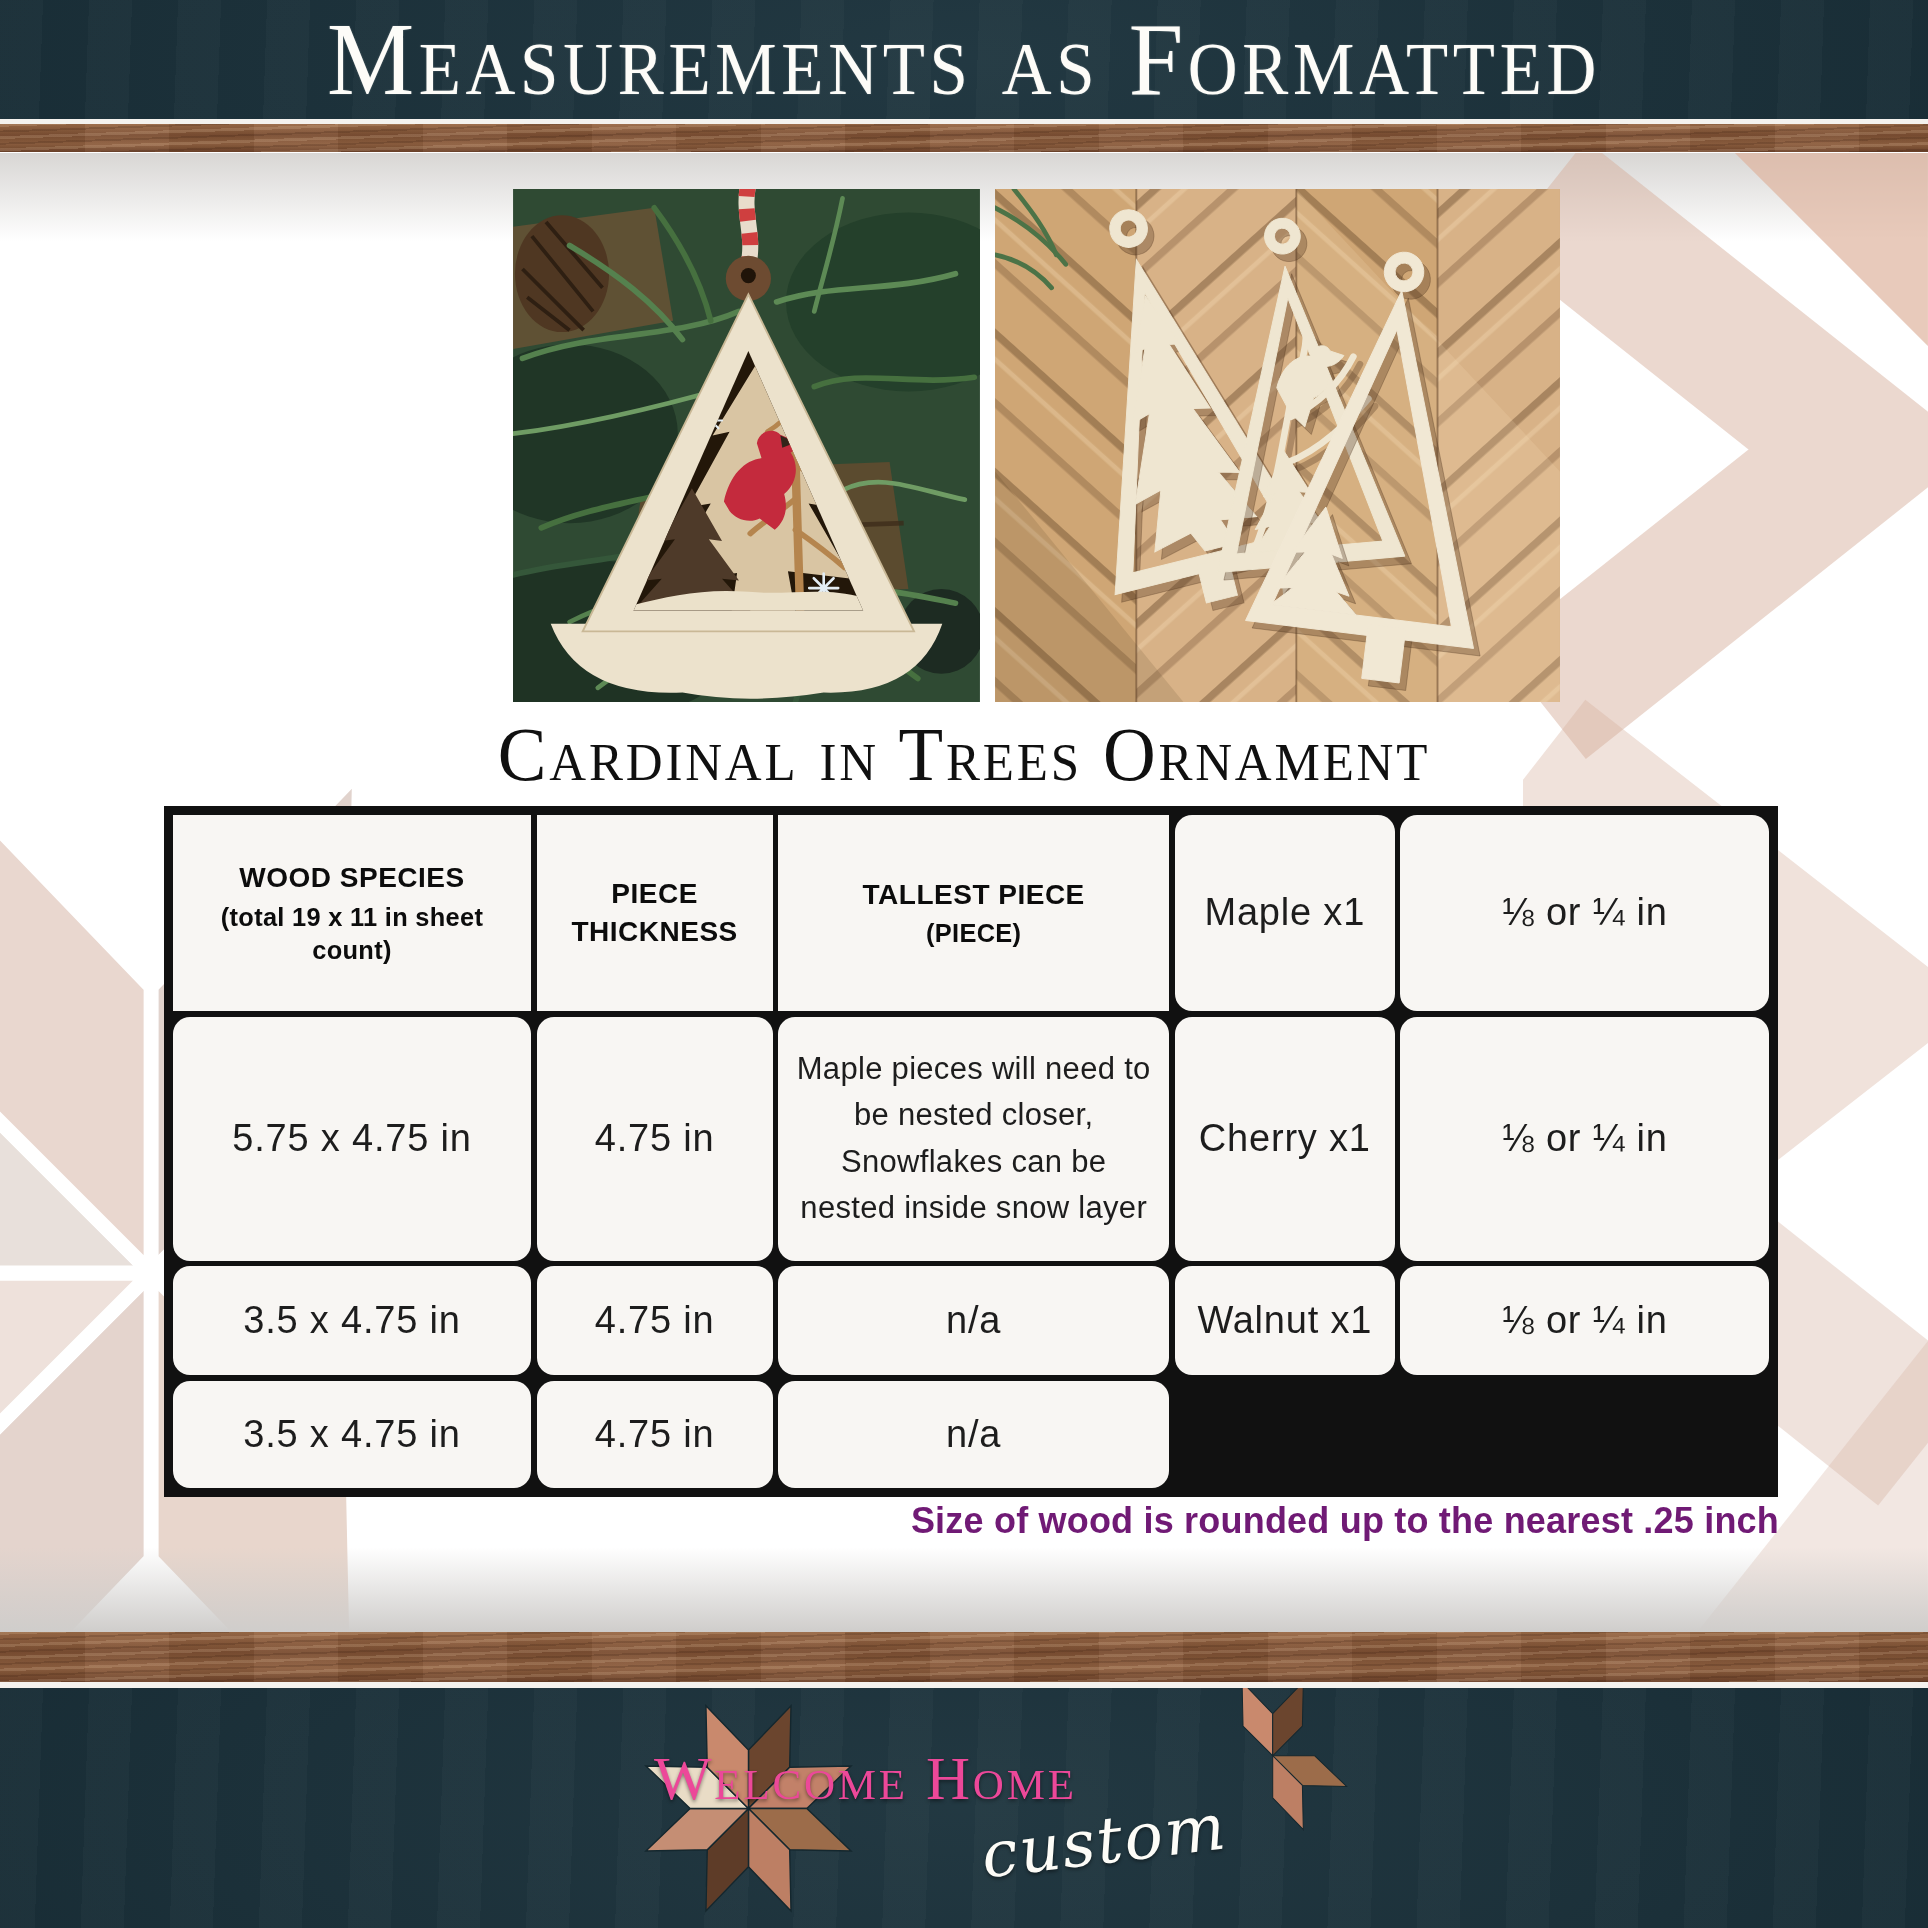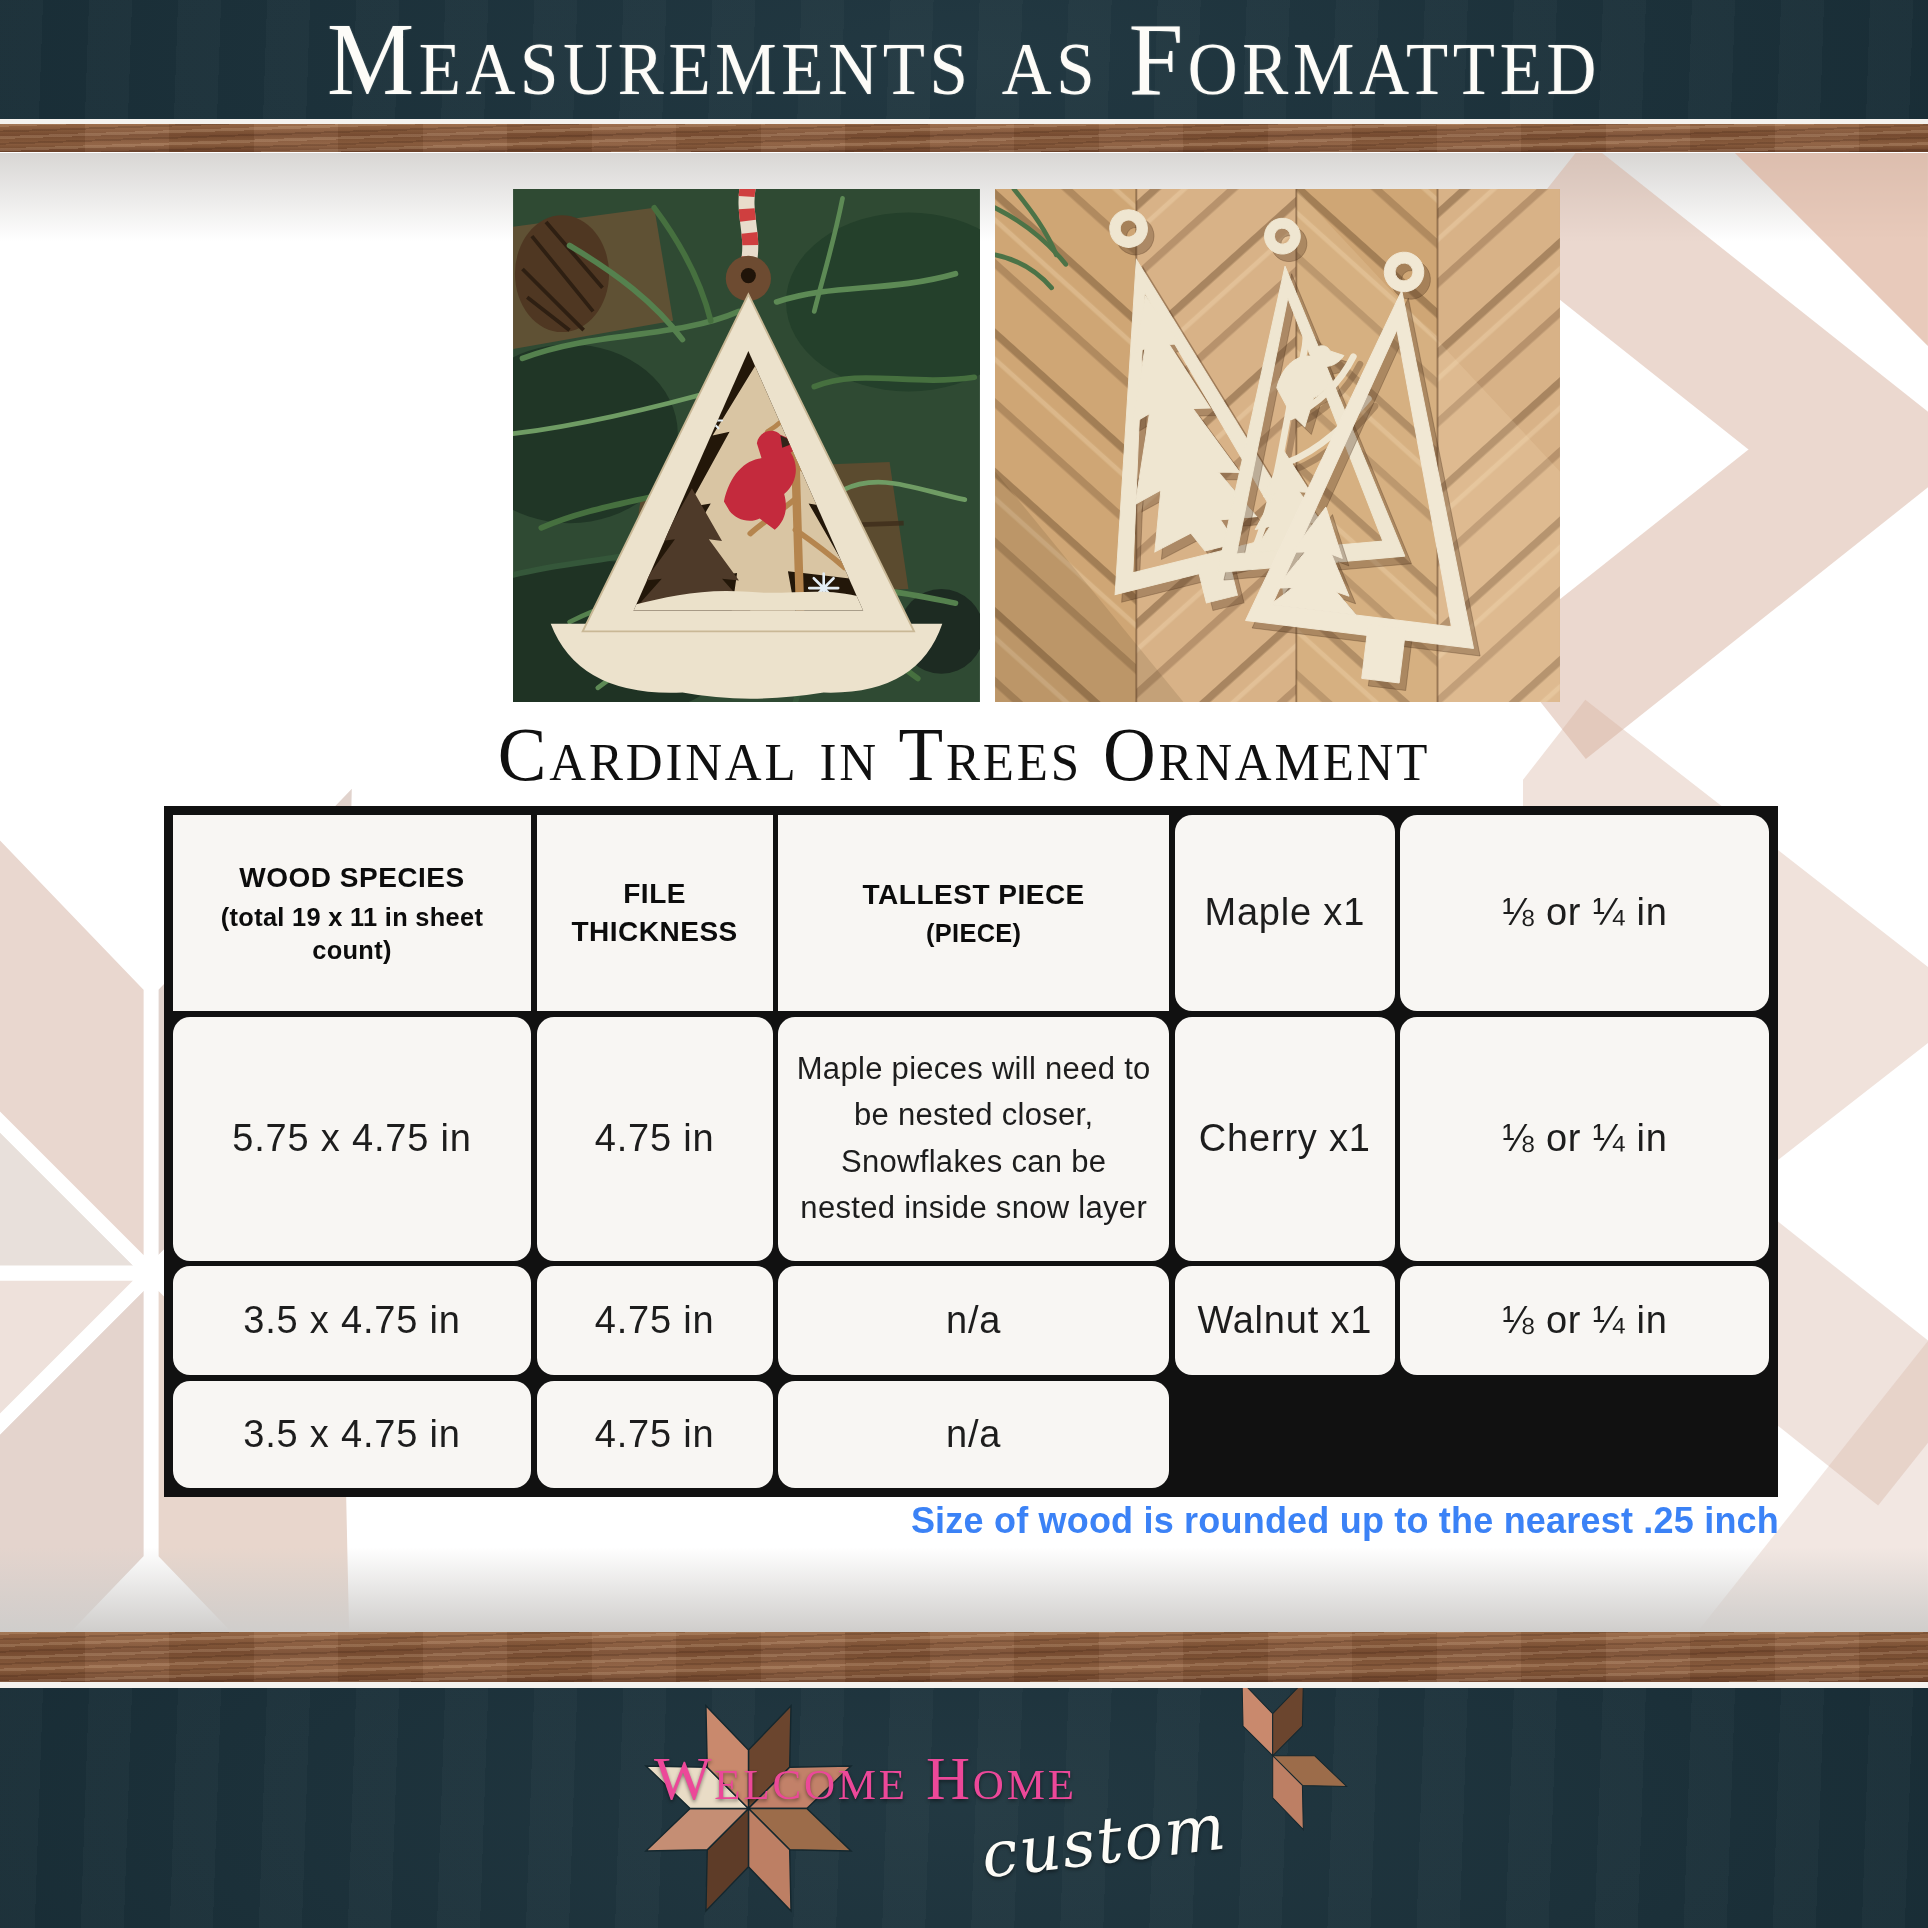--- a/index.html
+++ b/index.html
@@ -46,21 +46,21 @@
   .meas-table{position:absolute;left:164px;top:653px;background:#111111;border:9.4px solid #111111;
       display:grid;grid-template-columns:358px 236px 391px 220px 369px;
       grid-template-rows:196px 244px 109px 107px;gap:5.6px;}
   .cell{background:#f8f6f3;display:flex;flex-direction:column;align-items:center;justify-content:center;
       text-align:center;padding:5.6px 15px;box-sizing:border-box;}
   .th .lbl{font-weight:700;font-size:28px;letter-spacing:0.5px;color:#0c0c0c;font-stretch:condensed;line-height:1.35;}
   .th .sub{font-weight:700;font-size:25.4px;letter-spacing:0.3px;color:#0c0c0c;font-stretch:condensed;line-height:1.3;margin-top:3.8px;}
   .td{font-size:38px;color:#1d1d1d;letter-spacing:0.8px;line-height:1.35;border-radius:17px;}
   .td-small{font-size:31px;line-height:1.5;letter-spacing:0.3px;}
 
-  .note{position:absolute;right:149px;top:1347px;font-size:36px;font-weight:700;color:#3b82f6;letter-spacing:0.2px;}
+  .note{position:absolute;right:149px;top:1347px;font-size:36px;font-weight:700;color:#701a75;letter-spacing:0.2px;}
 
   
   .logo-svg{position:absolute;left:0;top:1688px;width:1928px;height:240px;}
   .logo-line1{position:absolute;left:654px;top:1744px;color:#ec4899;font-family:"Liberation Serif", serif;
       font-variant-caps:small-caps;font-size:61px;letter-spacing:2.8px;text-shadow:0 1.9px 3.8px rgba(0,0,0,.45);}
   .logo-line2{position:absolute;left:981px;top:1804px;color:#fdfcf7;font-family:"DejaVu Serif", serif;
       font-style:italic;font-size:64px;transform:rotate(-7deg);letter-spacing:1.9px;text-shadow:0 1.9px 3.8px rgba(0,0,0,.45);}
 </style>
 </head>
 <body>
@@ -227,21 +227,21 @@
     </svg>
 
     <div class="product-title">Cardinal in Trees Ornament</div>
 
     <div class="meas-table">
       <div class="cell th">
         <div class="lbl">WOOD SPECIES</div>
         <div class="sub">(total 19 x 11 in sheet count)</div>
       </div>
       <div class="cell th">
-        <div class="lbl">FILE THICKNESS</div>
+        <div class="lbl">PIECE THICKNESS</div>
       </div>
       <div class="cell th">
         <div class="lbl">TALLEST PIECE</div>
         <div class="sub">(PIECE)</div>
       </div>
 
       <div class="cell td">Maple x1</div>
       <div class="cell td">⅛ or ¼ in</div>
       <div class="cell td">5.75 x 4.75 in</div>
       <div class="cell td">4.75 in</div>

